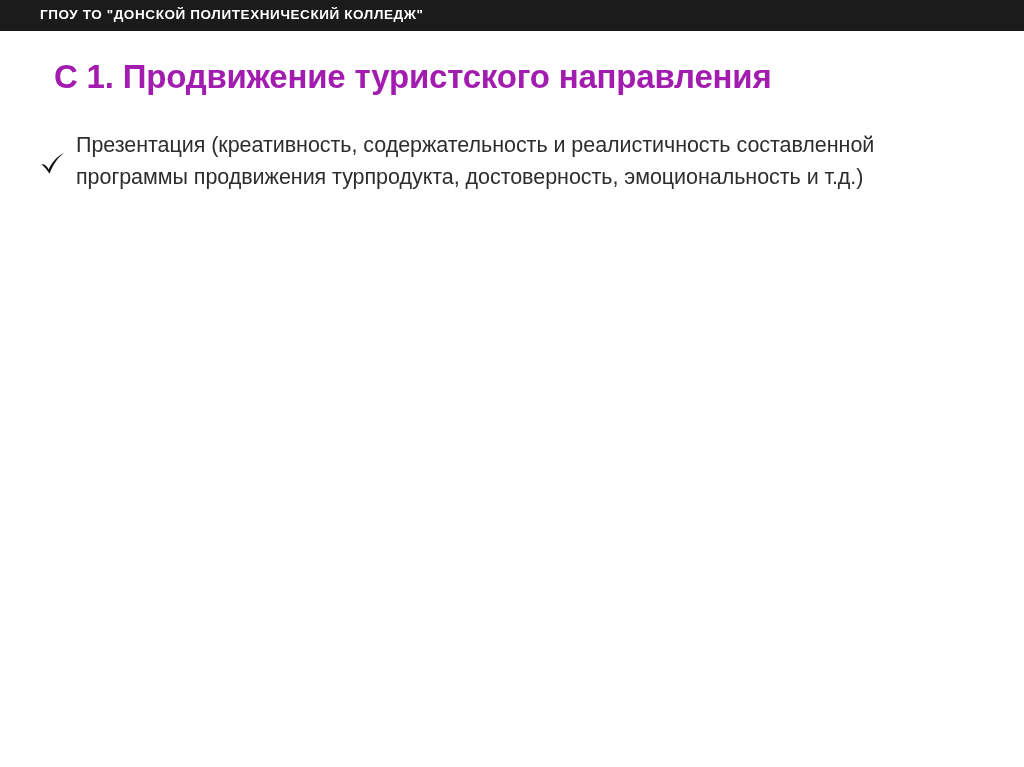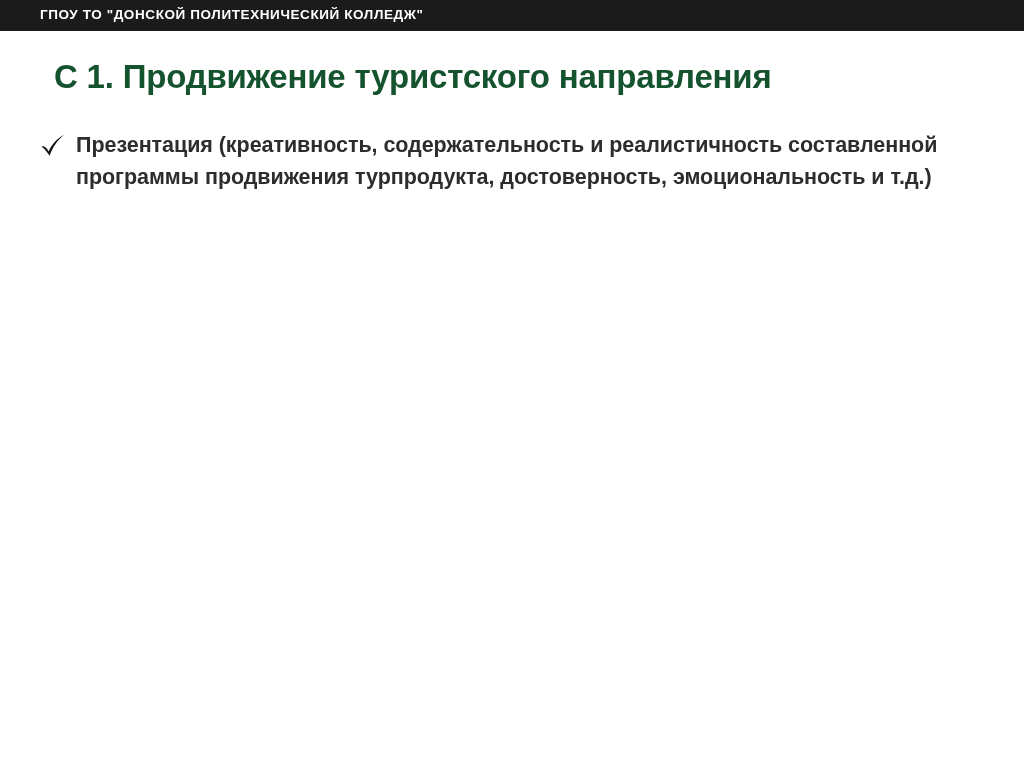--- a/index.html
+++ b/index.html
@@ -40,39 +40,38 @@
     letter-spacing: 0.6px;
     text-transform: uppercase;
     white-space: nowrap;
   }
   
   .title {
     position: absolute;
     left: 54px;
     top: 58px;
     width: 900px;
-    color: #14532d;
+    color: #a21caf;
     font-family: "Liberation Sans", sans-serif;
     font-size: 33px;
     font-weight: bold;
     line-height: 1.18;
     letter-spacing: -0.2px;
   }
   
   .bullets {
     position: absolute;
     left: 40px;
     top: 130px;
     width: 930px;
   }
   .bullet-row {
     display: flex;
-    align-items: flex-start;
+    align-items: center;
     margin-bottom: 20px;
-    font-weight: bold;
   }
   .check-icon {
     flex: 0 0 auto;
     width: 36px;
     padding-top: 4px;
     color: #111111;
     text-align: left;
   }
   .check-icon svg {
     display: block;

